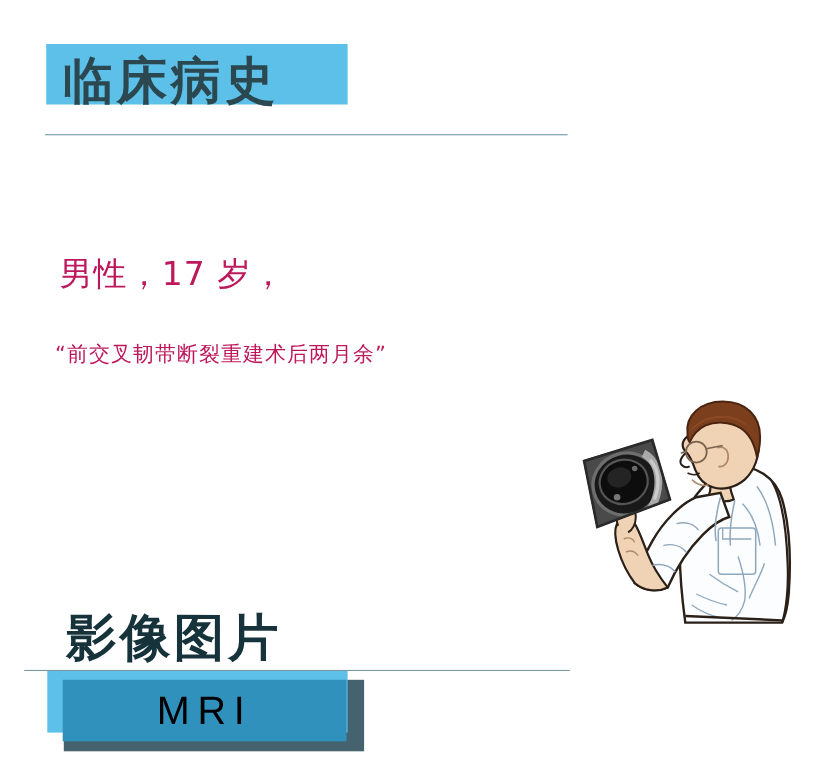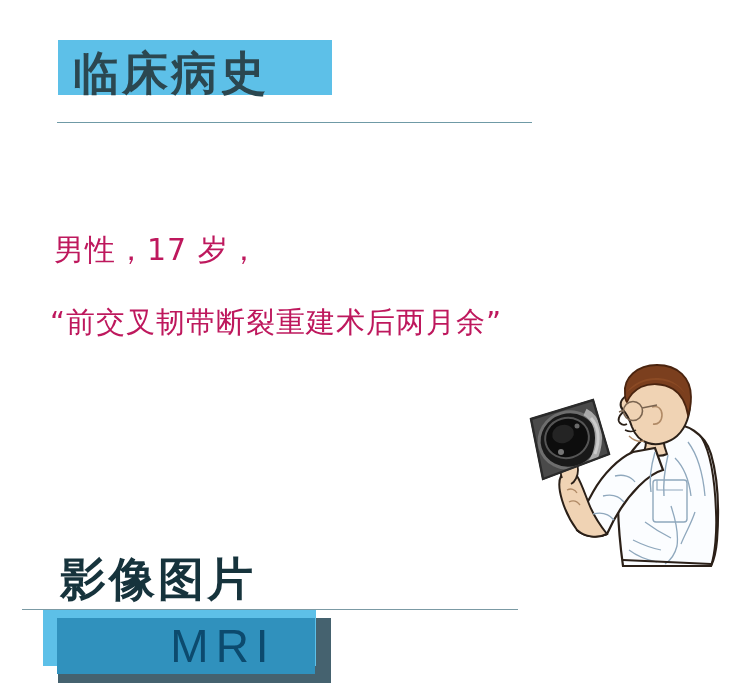--- a/index.html
+++ b/index.html
@@ -18,21 +18,21 @@
 
   .slide {
     position: absolute;
     inset: 0;
     background: #ffffff;
   }
 
   
   .section-clinical {
     position: absolute;
-    left: 16px; top: 0;
+    left: 0; top: 0;
     width: 684px;
     height: 135px;
   }
   .hl-box-clinical {
     position: absolute;
     left: 42px;
     top: 40px;
     width: 274px;
     height: 55px;
     background: #5dc0e8;
@@ -70,21 +70,21 @@
     left: 54px;
     font-size: 30px;
     line-height: 44px;
     color: #be185d;
     letter-spacing: 1px;
     white-space: nowrap;
     font-weight: 400;
     font-family: "DejaVu Sans", "Liberation Sans", sans-serif;
   }
   .case-line-1 { top: 13px; }
-  .case-line-2 { top: 85px; font-size: 29px; left: 50px; }
+  .case-line-2 { top: 85px; font-size: 19px; left: 50px; }
 
   
   .section-imaging {
     position: absolute;
     left: 0; top: 540px;
     width: 751px;
     height: 156px;
   }
   .heading-imaging {
     position: absolute;
@@ -144,27 +144,26 @@
   }
   .mri-label {
     position: absolute;
     left: 57px;
     top: 78px;
     width: 258px;
     height: 56px;
     display: flex;
     align-items: center;
     justify-content: center;
-    font-size: 46px;
+    font-size: 36px;
     font-weight: 300;
     letter-spacing: 7px;
-    color: #0c4a6e;
+    color: #000000;
     z-index: 5;
     font-family: "Liberation Sans", "DejaVu Sans", sans-serif;
-    padding-left: 37px;
   }
 
   
   .doctor-illustration {
     position: absolute;
     left: 505px;
     top: 362px;
     width: 246px;
     height: 254px;
     z-index: 6;

